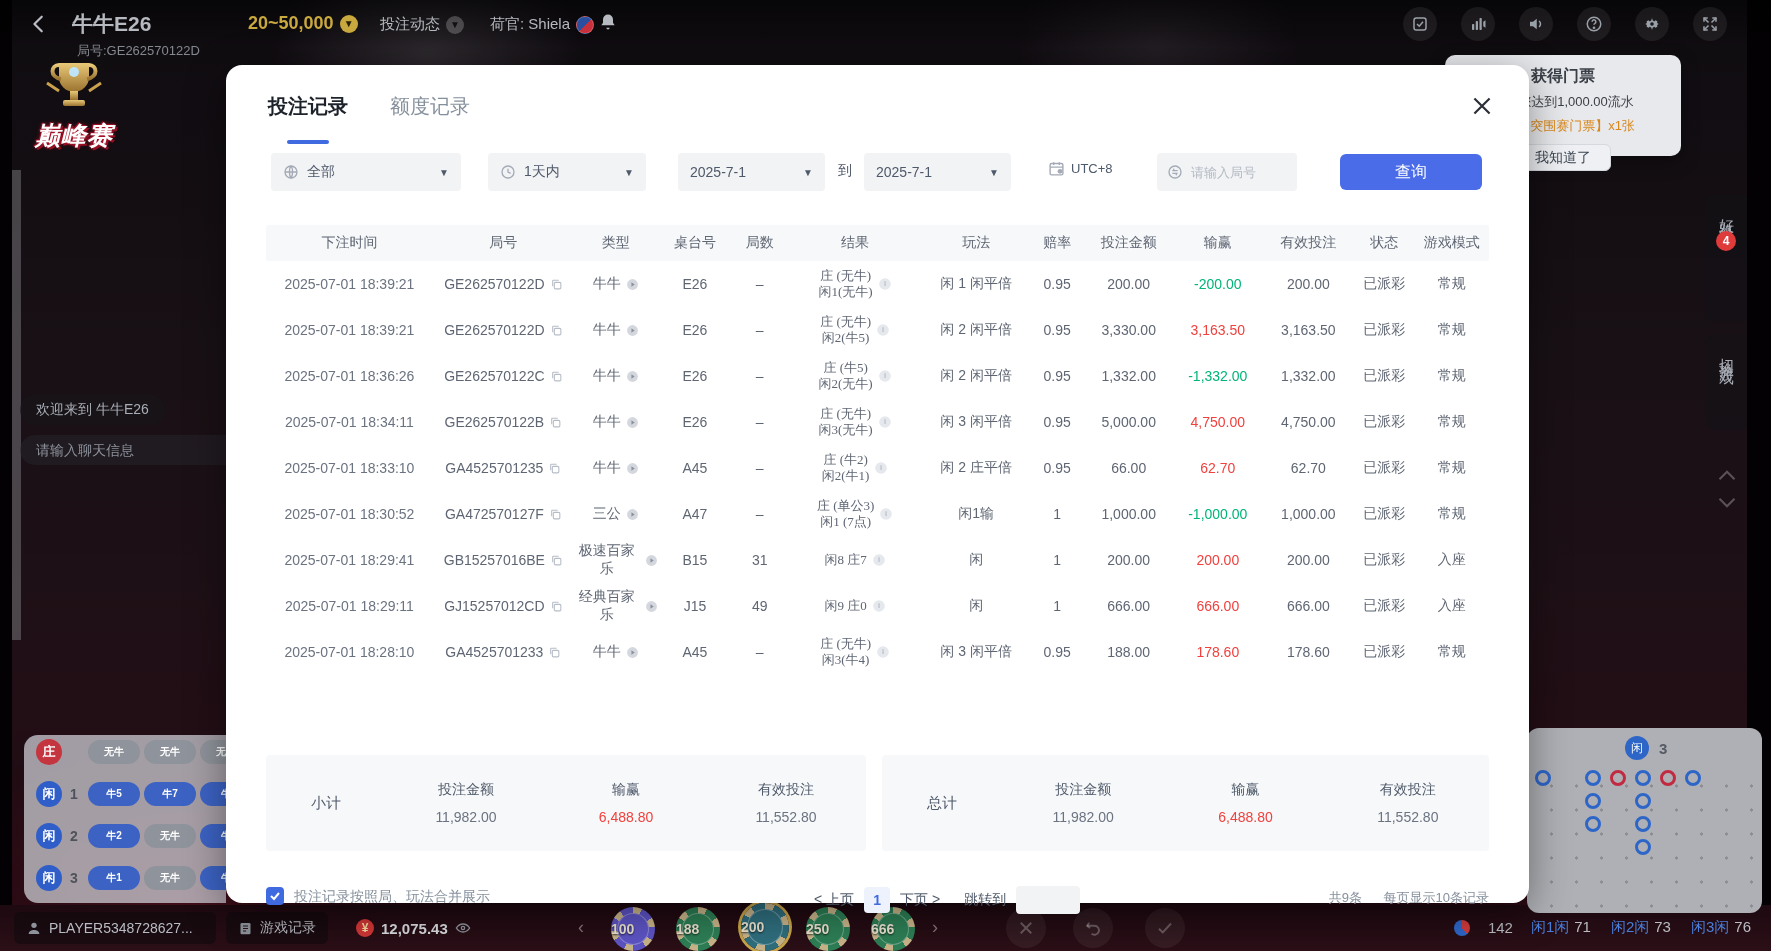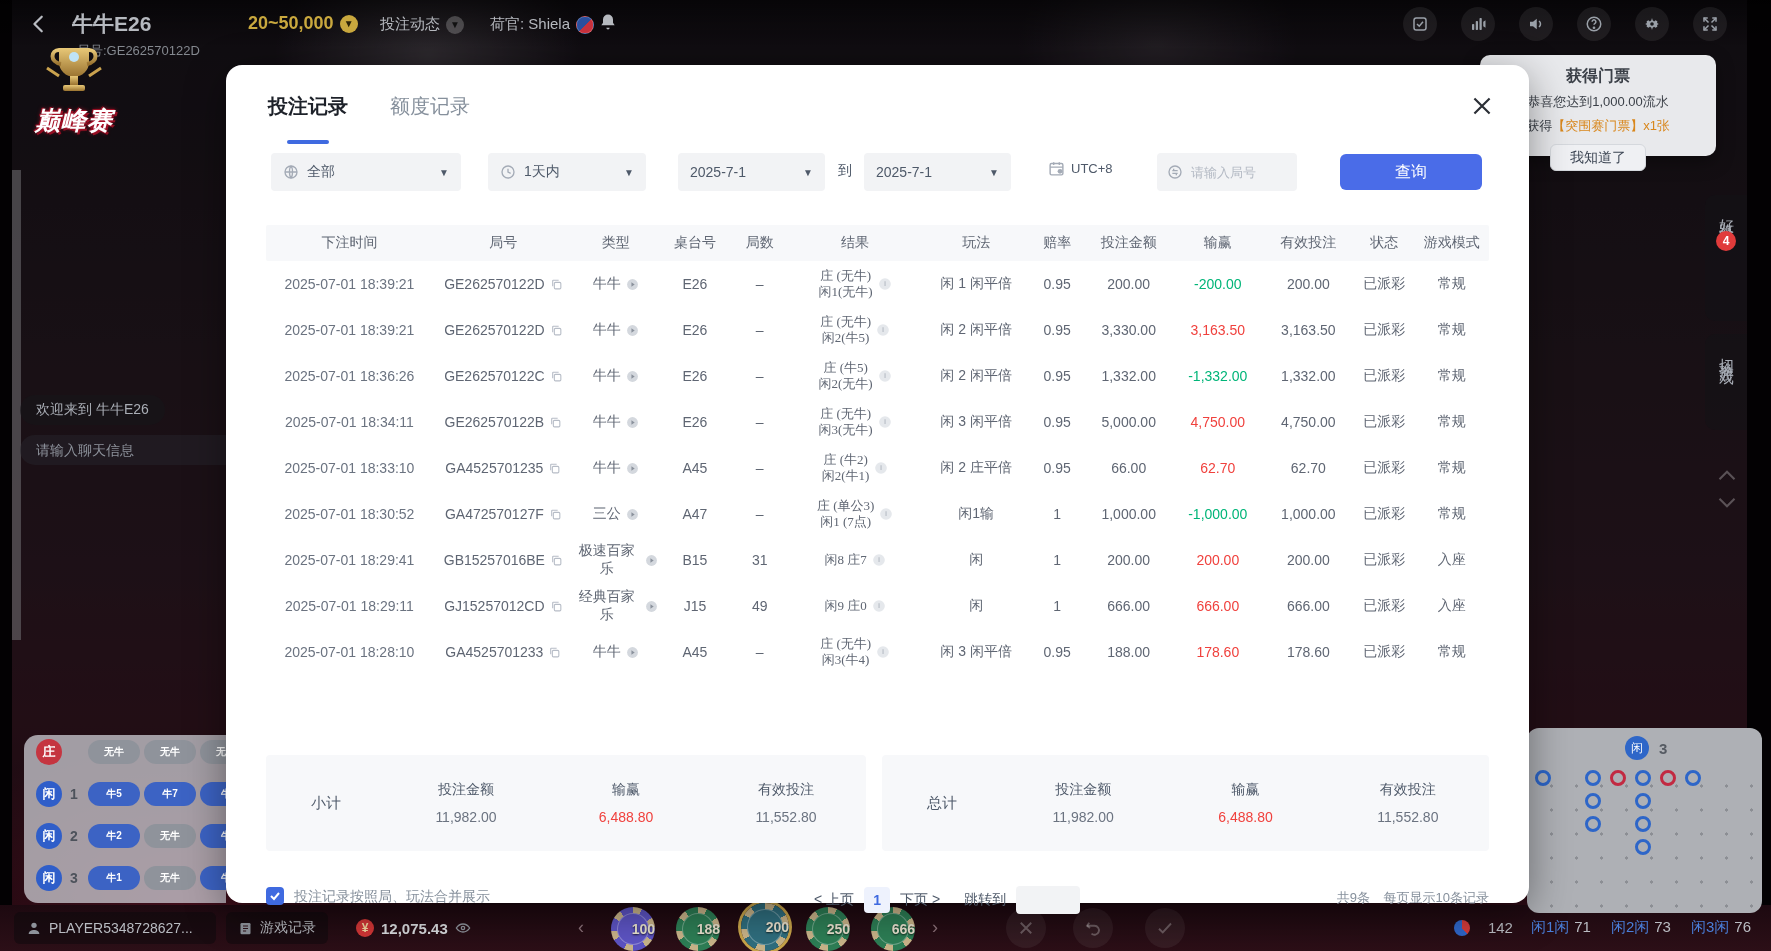--- a/index.html
+++ b/index.html
@@ -29,21 +29,21 @@
   .caret-circle { width:18px; height:18px; border-radius:50%; background:#c9a83e; display:flex; align-items:center; justify-content:center; color:#2a2208; font-size:10px; }
   .caret-circle.grey { background:rgba(255,255,255,.22); color:#111; }
   .tb-trend { left:380px; top:15px; font-size:15px; color:#b6b9bf; }
   .tb-dealer { left:490px; top:15px; font-size:15px; color:#b6b9bf; }
   .flag { width:18px; height:18px; border-radius:50%; background:linear-gradient(135deg,#2b4f9e 50%,#c8313c 50%); border:1px solid rgba(255,255,255,.25); }
   .tb-icons { position:absolute; right:44px; top:7px; display:flex; gap:24px; }
   .tb-icons .icbtn { width:34px; height:34px; border-radius:50%; background:rgba(255,255,255,.07); display:flex; align-items:center; justify-content:center; color:#9aa0a8; }
   svg { display:block; }
 
   
-  .trophy-box { position:absolute; left:14px; top:40px; width:120px; height:108px; z-index:30; text-align:center; }
+  .trophy-box { position:absolute; left:14px; top:55px; width:120px; height:108px; z-index:30; text-align:center; }
   .trophy-banner { margin-top:2px; font-size:25px; font-weight:bold; font-style:italic; color:#fff; letter-spacing:1px;
     text-shadow:0 0 4px #b3122a, 2px 2px 0 #8e0f22, -1px -1px 0 #8e0f22; }
 
   
   .chat-pill { position:absolute; left:20px; z-index:30; height:30px; border-radius:15px; background:rgba(22,22,26,.55);
     color:#a9adb5; font-size:14px; display:flex; align-items:center; padding:0 16px; }
   .chat-input { top:435px; width:222px; background:rgba(40,40,46,.45); color:#8d929b; border:none; outline:none; }
   .chat-input::placeholder { color:#8d929b; }
 
   
@@ -56,21 +56,21 @@
   .bp-grey { background:#8f939b; } .bp-blue { background:#3c63c4; }
 
   
   .side-tab { position:absolute; right:24px; width:42px; z-index:30; background:rgba(18,18,22,.5); border-radius:10px 0 0 10px;
     display:flex; flex-direction:column; align-items:center; padding:12px 0; color:#a7acb5; font-size:15px; }
   .vtext { writing-mode:vertical-rl; letter-spacing:4px; }
   .side-badge { margin-top:8px; width:20px; height:20px; border-radius:50%; background:#e03b3b; color:#fff; font-size:12px; font-weight:bold; display:flex; align-items:center; justify-content:center; }
   .side-chev { position:absolute; right:34px; color:rgba(255,255,255,.28); z-index:30; }
 
   
-  .popup { position:absolute; left:1480px; top:55px; width:236px; height:101px; z-index:60;
+  .popup { position:absolute; left:1445px; top:55px; width:236px; height:101px; z-index:60;
     background:#e8e9ec; border-radius:10px; box-shadow:0 6px 18px rgba(0,0,0,.35); text-align:center; }
   .popup h3 { font-size:16px; color:#3b4048; padding-top:11px; font-weight:bold; }
   .popup .pl { font-size:13px; color:#3b4048; margin-top:6px; }
   .popup .hl { color:#d9871c; }
   .popup button { margin-top:9px; width:96px; height:27px; background:#eff0f3; border:1px solid #d5d8dd; border-radius:6px; color:#3d4654; font-size:14px; }
 
   
   .modal { position:absolute; left:226px; top:65px; width:1303px; height:838px; z-index:100;
     background:#fff; border-radius:16px; box-shadow:0 10px 40px rgba(0,0,0,.4); }
   .m-close { position:absolute; right:34px; top:28px; width:26px; height:26px; color:#2b2f36; cursor:pointer; }
@@ -116,21 +116,21 @@
   .jump-input { width:64px; height:28px; background:#f2f3f5; border:none; border-radius:4px; }
   .pg-summary { position:absolute; right:0; top:6px; font-size:13px; color:#86909c; }
 
   
   .bottombar { position:absolute; left:0; top:905px; width:1771px; height:46px; z-index:30;
     background:linear-gradient(180deg,#1d0910,#2c0f17); }
   .bb-pill { position:absolute; top:7px; height:32px; border-radius:6px; background:rgba(8,8,10,.45);
     display:flex; align-items:center; gap:7px; padding:0 12px; color:#b9bcc2; font-size:14px; }
   .yen { width:18px; height:18px; border-radius:50%; background:#d03636; color:#f3d9a1; font-size:12px; font-weight:bold; display:flex; align-items:center; justify-content:center; }
   .bb-chev { position:absolute; top:12px; color:#8a7078; font-size:18px; }
-  .chip { position:absolute; top:2px; width:44px; height:44px; border-radius:50%; display:flex; align-items:center; justify-content:flex-end;
+  .chip { position:absolute; top:2px; width:44px; height:44px; border-radius:50%; display:flex; align-items:center; justify-content:flex-start;
     background:repeating-conic-gradient(#c9b489 0deg 24deg, var(--c) 24deg 60deg); }
   .chip::after { content:""; position:absolute; inset:6px; border-radius:50%; background:var(--c); border:1px solid rgba(255,255,255,.3); }
   .chip span { position:relative; z-index:2; color:#e8e2cf; font-weight:bold; font-size:14px; text-shadow:0 1px 2px rgba(0,0,0,.7); }
   .chip.selected { box-shadow:0 0 0 3px #c9a54a; top:-2px; width:48px; height:48px; }
   .ctrl { position:absolute; top:3px; width:40px; height:40px; border-radius:50%; background:rgba(255,255,255,.06);
     display:flex; align-items:center; justify-content:center; color:rgba(255,255,255,.28); }
   .rm-stats { position:absolute; right:20px; top:13px; display:flex; align-items:center; gap:18px; font-size:15px; }
   .rm-stats .pie { width:16px; height:16px; border-radius:50%; background:conic-gradient(#d23b3b 0 140deg,#2e66c8 140deg 360deg); }
   .rm-stats .lbl { color:#4a7ed9; } .rm-stats .val { color:#b9bcc2; margin-left:5px; }
   .rm-stats .tot { color:#b9bcc2; }
@@ -857,21 +857,21 @@
       <span class="chk-label">投注记录按照局、玩法合并展示</span>
       <div class="pager">
         <span>&lt; 上页</span>
         <span class="page-cur">1</span>
         <span>下页 &gt;</span>
         <span style="margin-left:14px;">跳转到</span>
         <input class="jump-input" style="">
       </div>
       <div class="pg-summary">
         <span>共9条</span>
-        <span style="margin-left:10px;">每页显示10条记录</span>
+        <span style="margin-left:18px;">每页显示10条记录</span>
       </div>
     </div>
   </div>
 
   <div class="roadmap">
     <div class="rm-head">
       <span class="pcirc">闲</span>
       <span class="cnt">3</span>
     </div>
     <div class="rm-dots" id="rmGrid">

